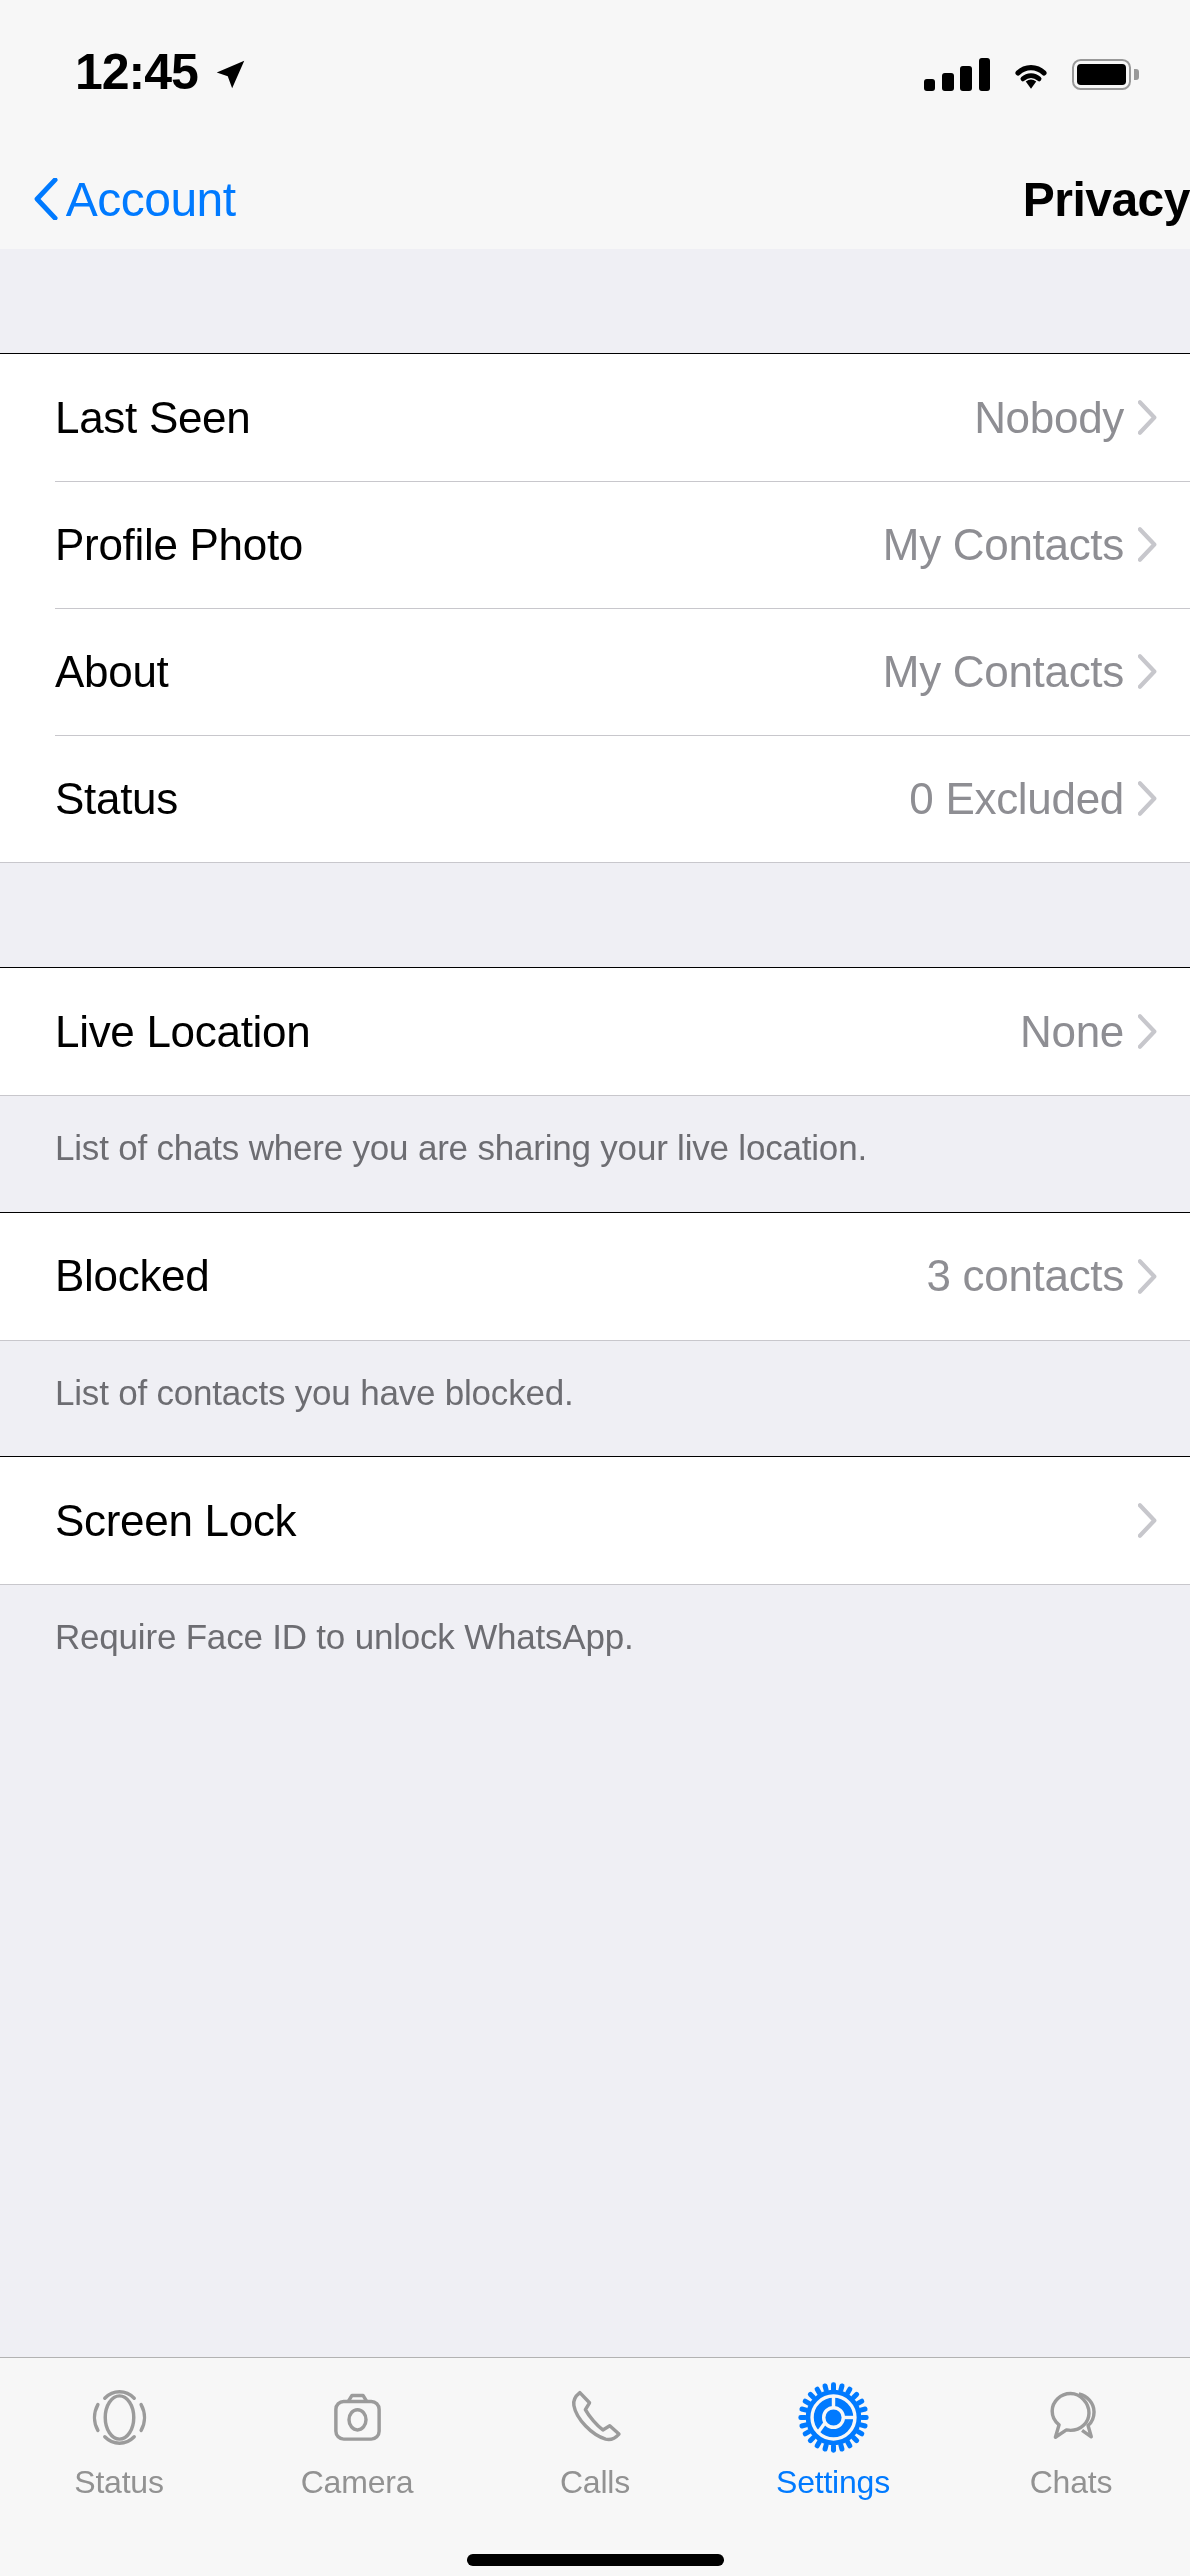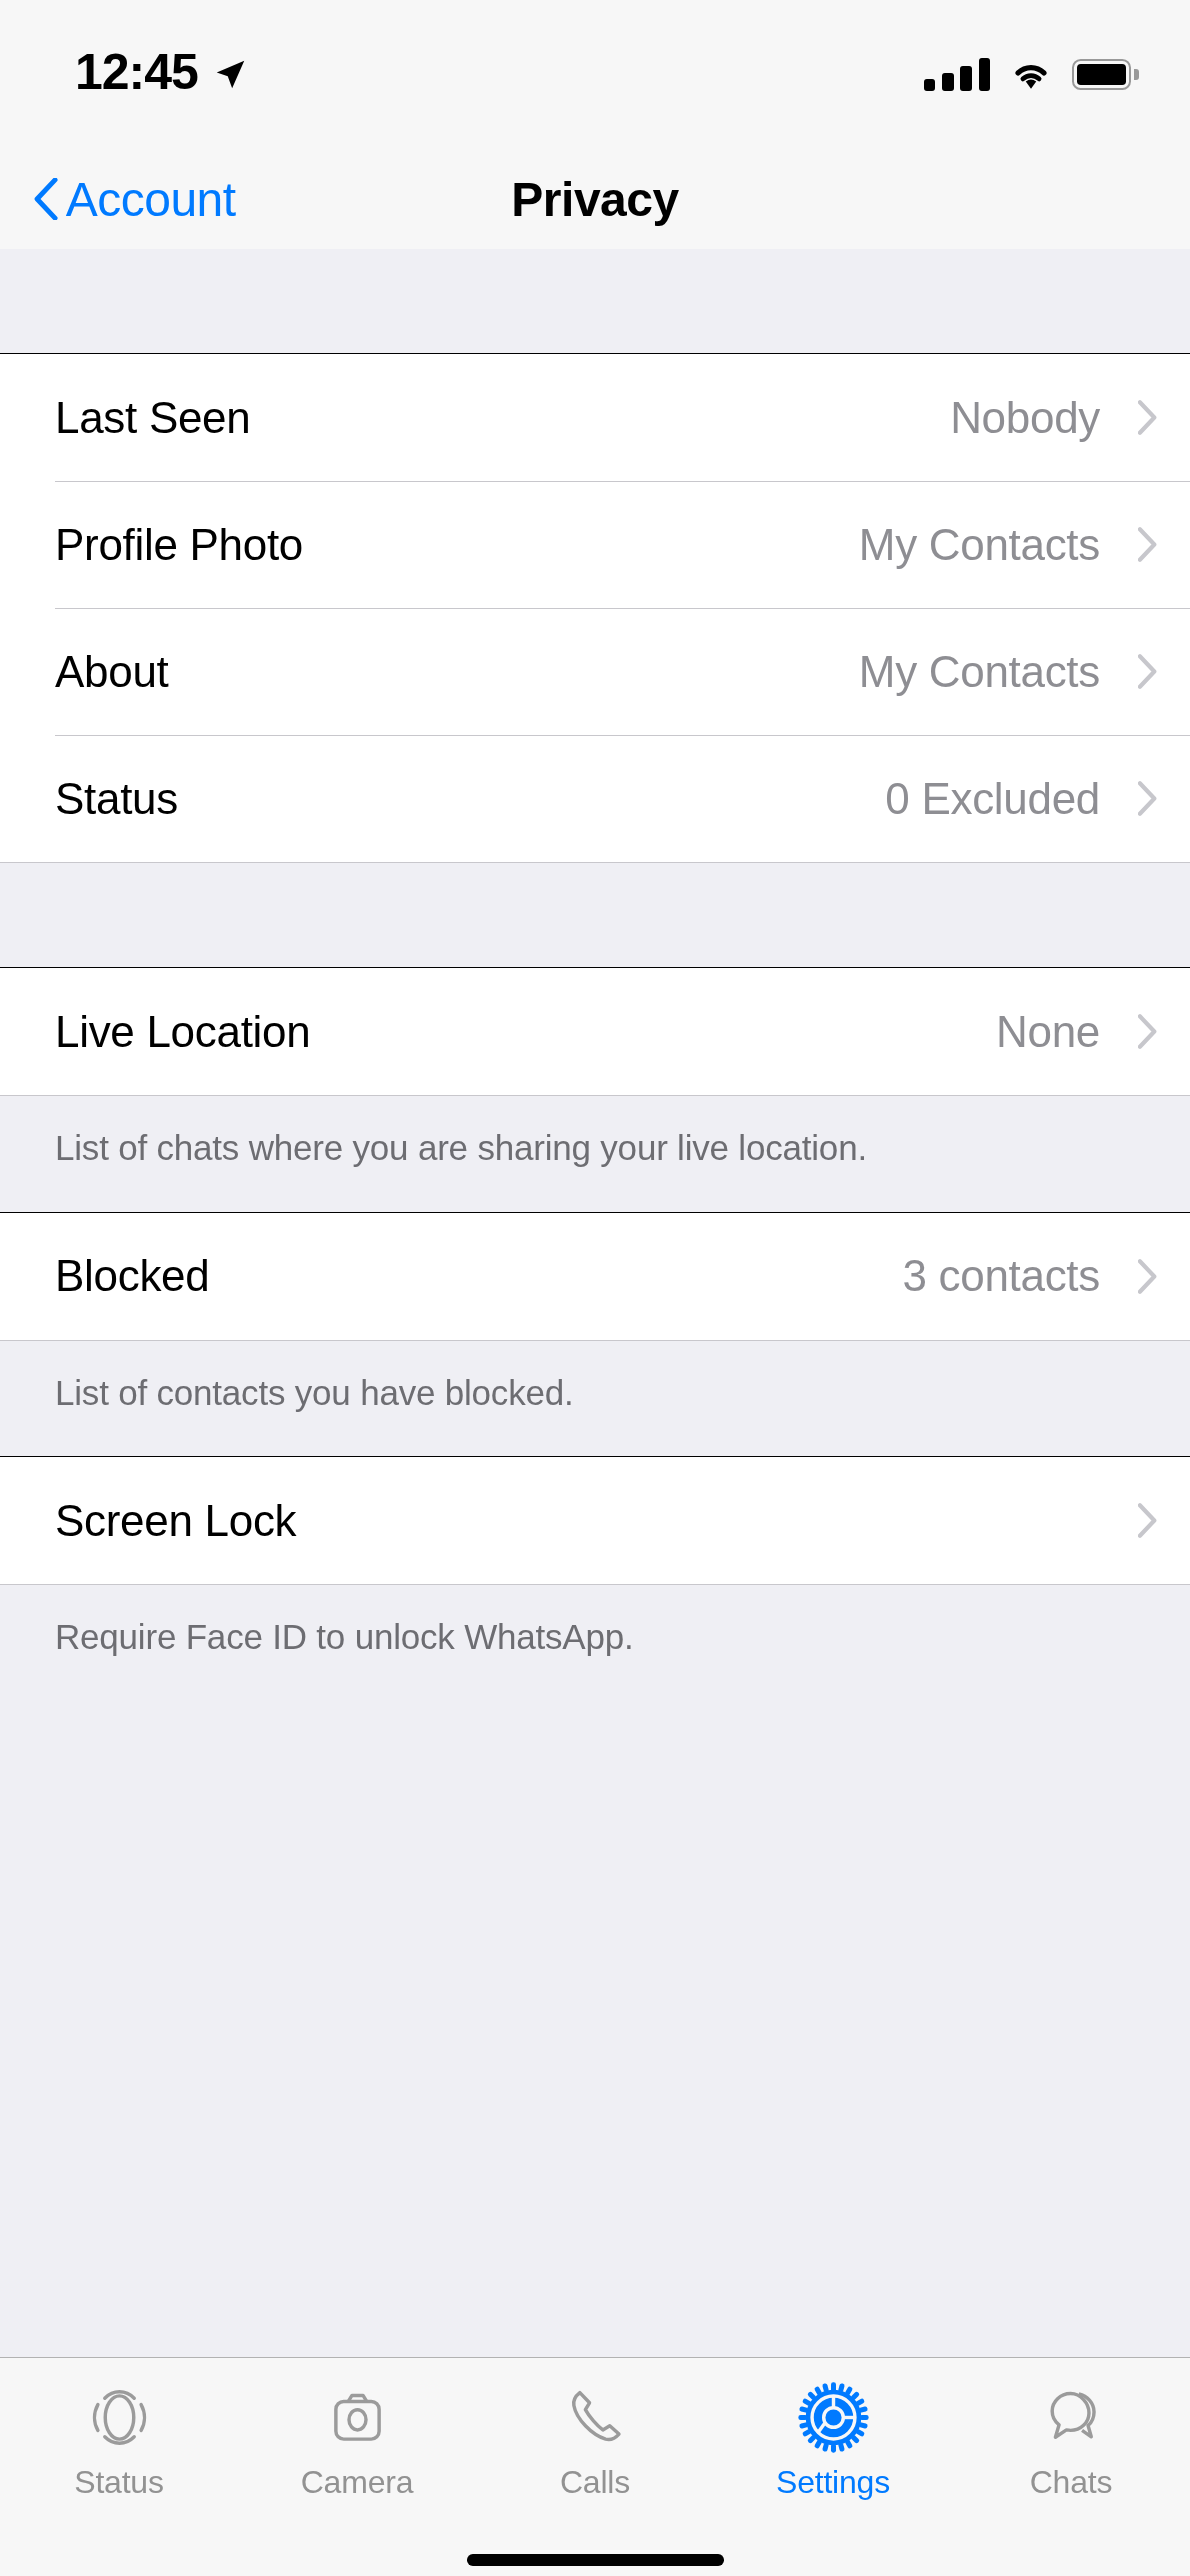--- a/index.html
+++ b/index.html
@@ -63,21 +63,21 @@
     display:flex; align-items:center;
   }
   .nav-back {
     position:absolute; left:33px;
     display:flex; align-items:center; gap:7.7px;
     color:#007AFF; cursor:pointer;
   }
   .nav-back .chev { width:25px; height:42px; }
   .nav-back .label { font-size:48px; color:#007AFF; letter-spacing:-0.5px; }
   .nav-title {
-    width:100%; text-align:center;
+    width:100%; text-align:right;
     font-size:48px; font-weight:700; color:#000;
     letter-spacing:-0.5px;
   }
 
   
   .content {
     position:absolute; top:249px; left:0;
     width:1190px; bottom:219px;
     background:#EFEFF4;
     overflow:hidden;
@@ -96,21 +96,21 @@
     content:"";
     position:absolute; top:0; left:55px; right:0;
     height:1px; background:#C8C7CC;
   }
   .row .title {
     font-size:44px; color:#000; letter-spacing:-0.3px;
     flex:1;
   }
   .row .value {
     font-size:44px; color:#8E8E93; letter-spacing:-0.3px;
-    margin-right:38px;
+    margin-right:14px;
   }
   .row .chev-r { width:19px; height:35px; flex:0 0 auto; }
   .footer {
     background:#EFEFF4;
     padding:29px 55px 40px 55px;
     font-size:35px; line-height:1.33;
     color:#6D6D72; letter-spacing:-0.2px;
   }
 
   

